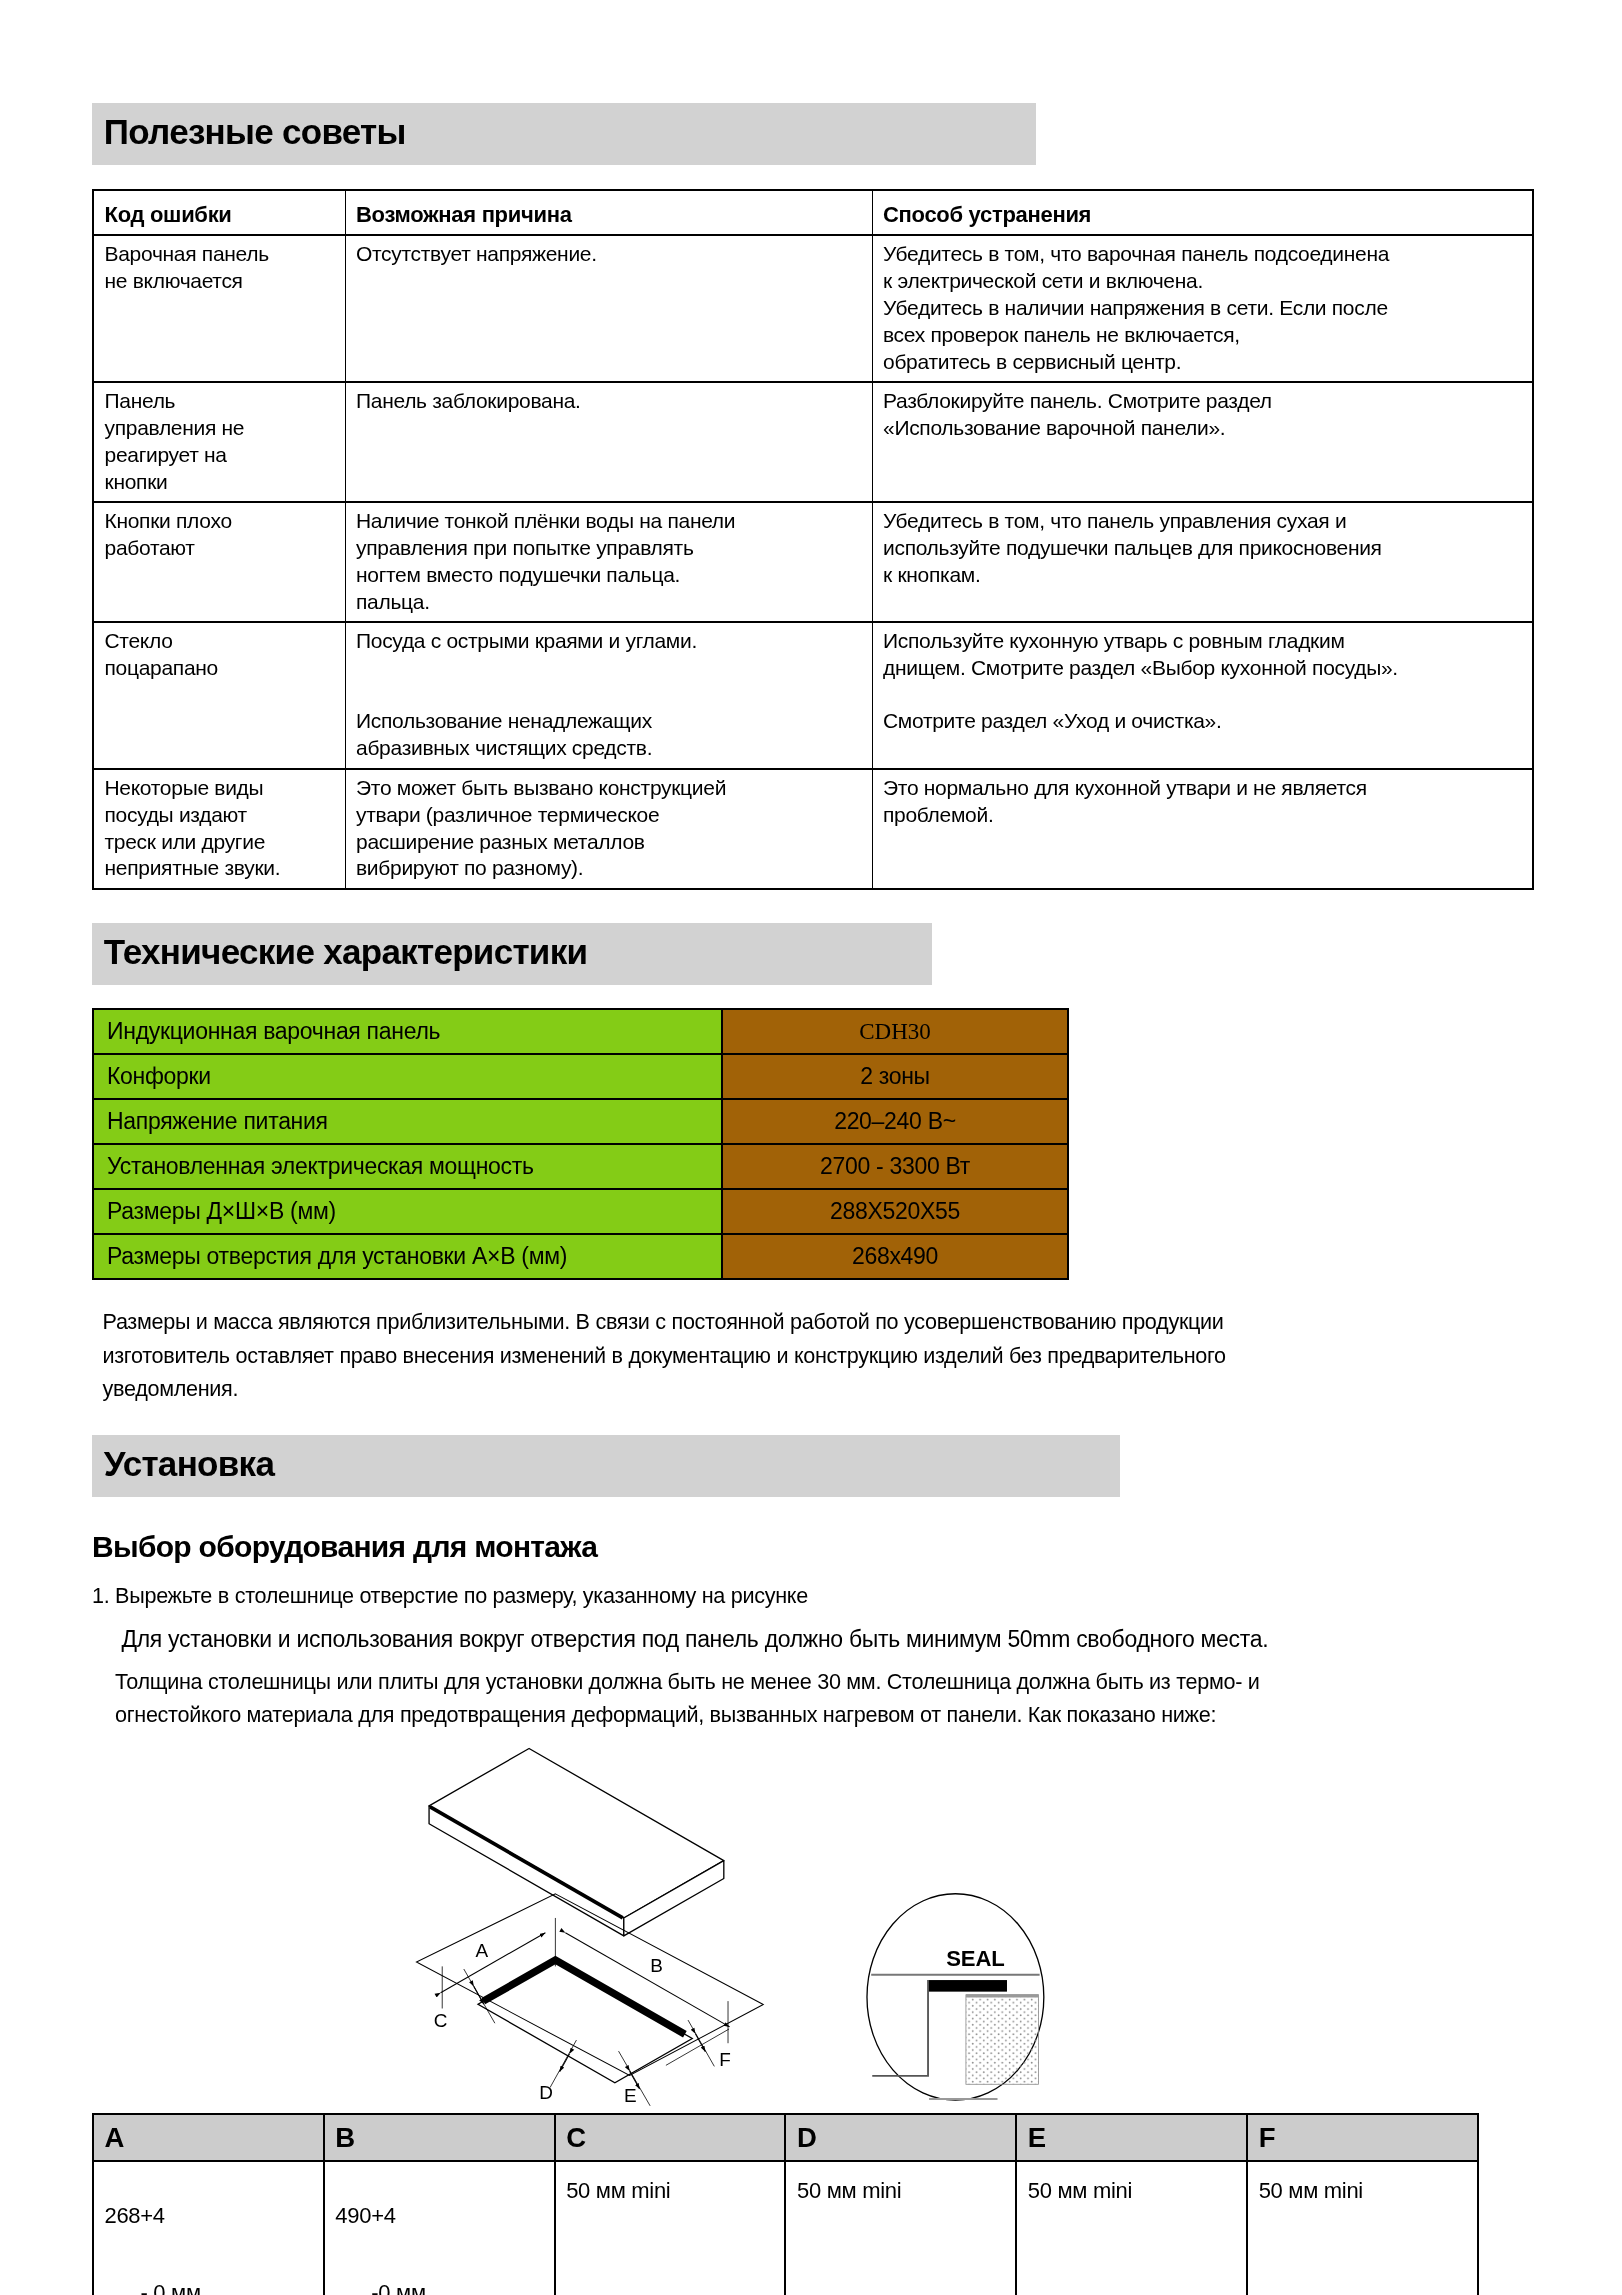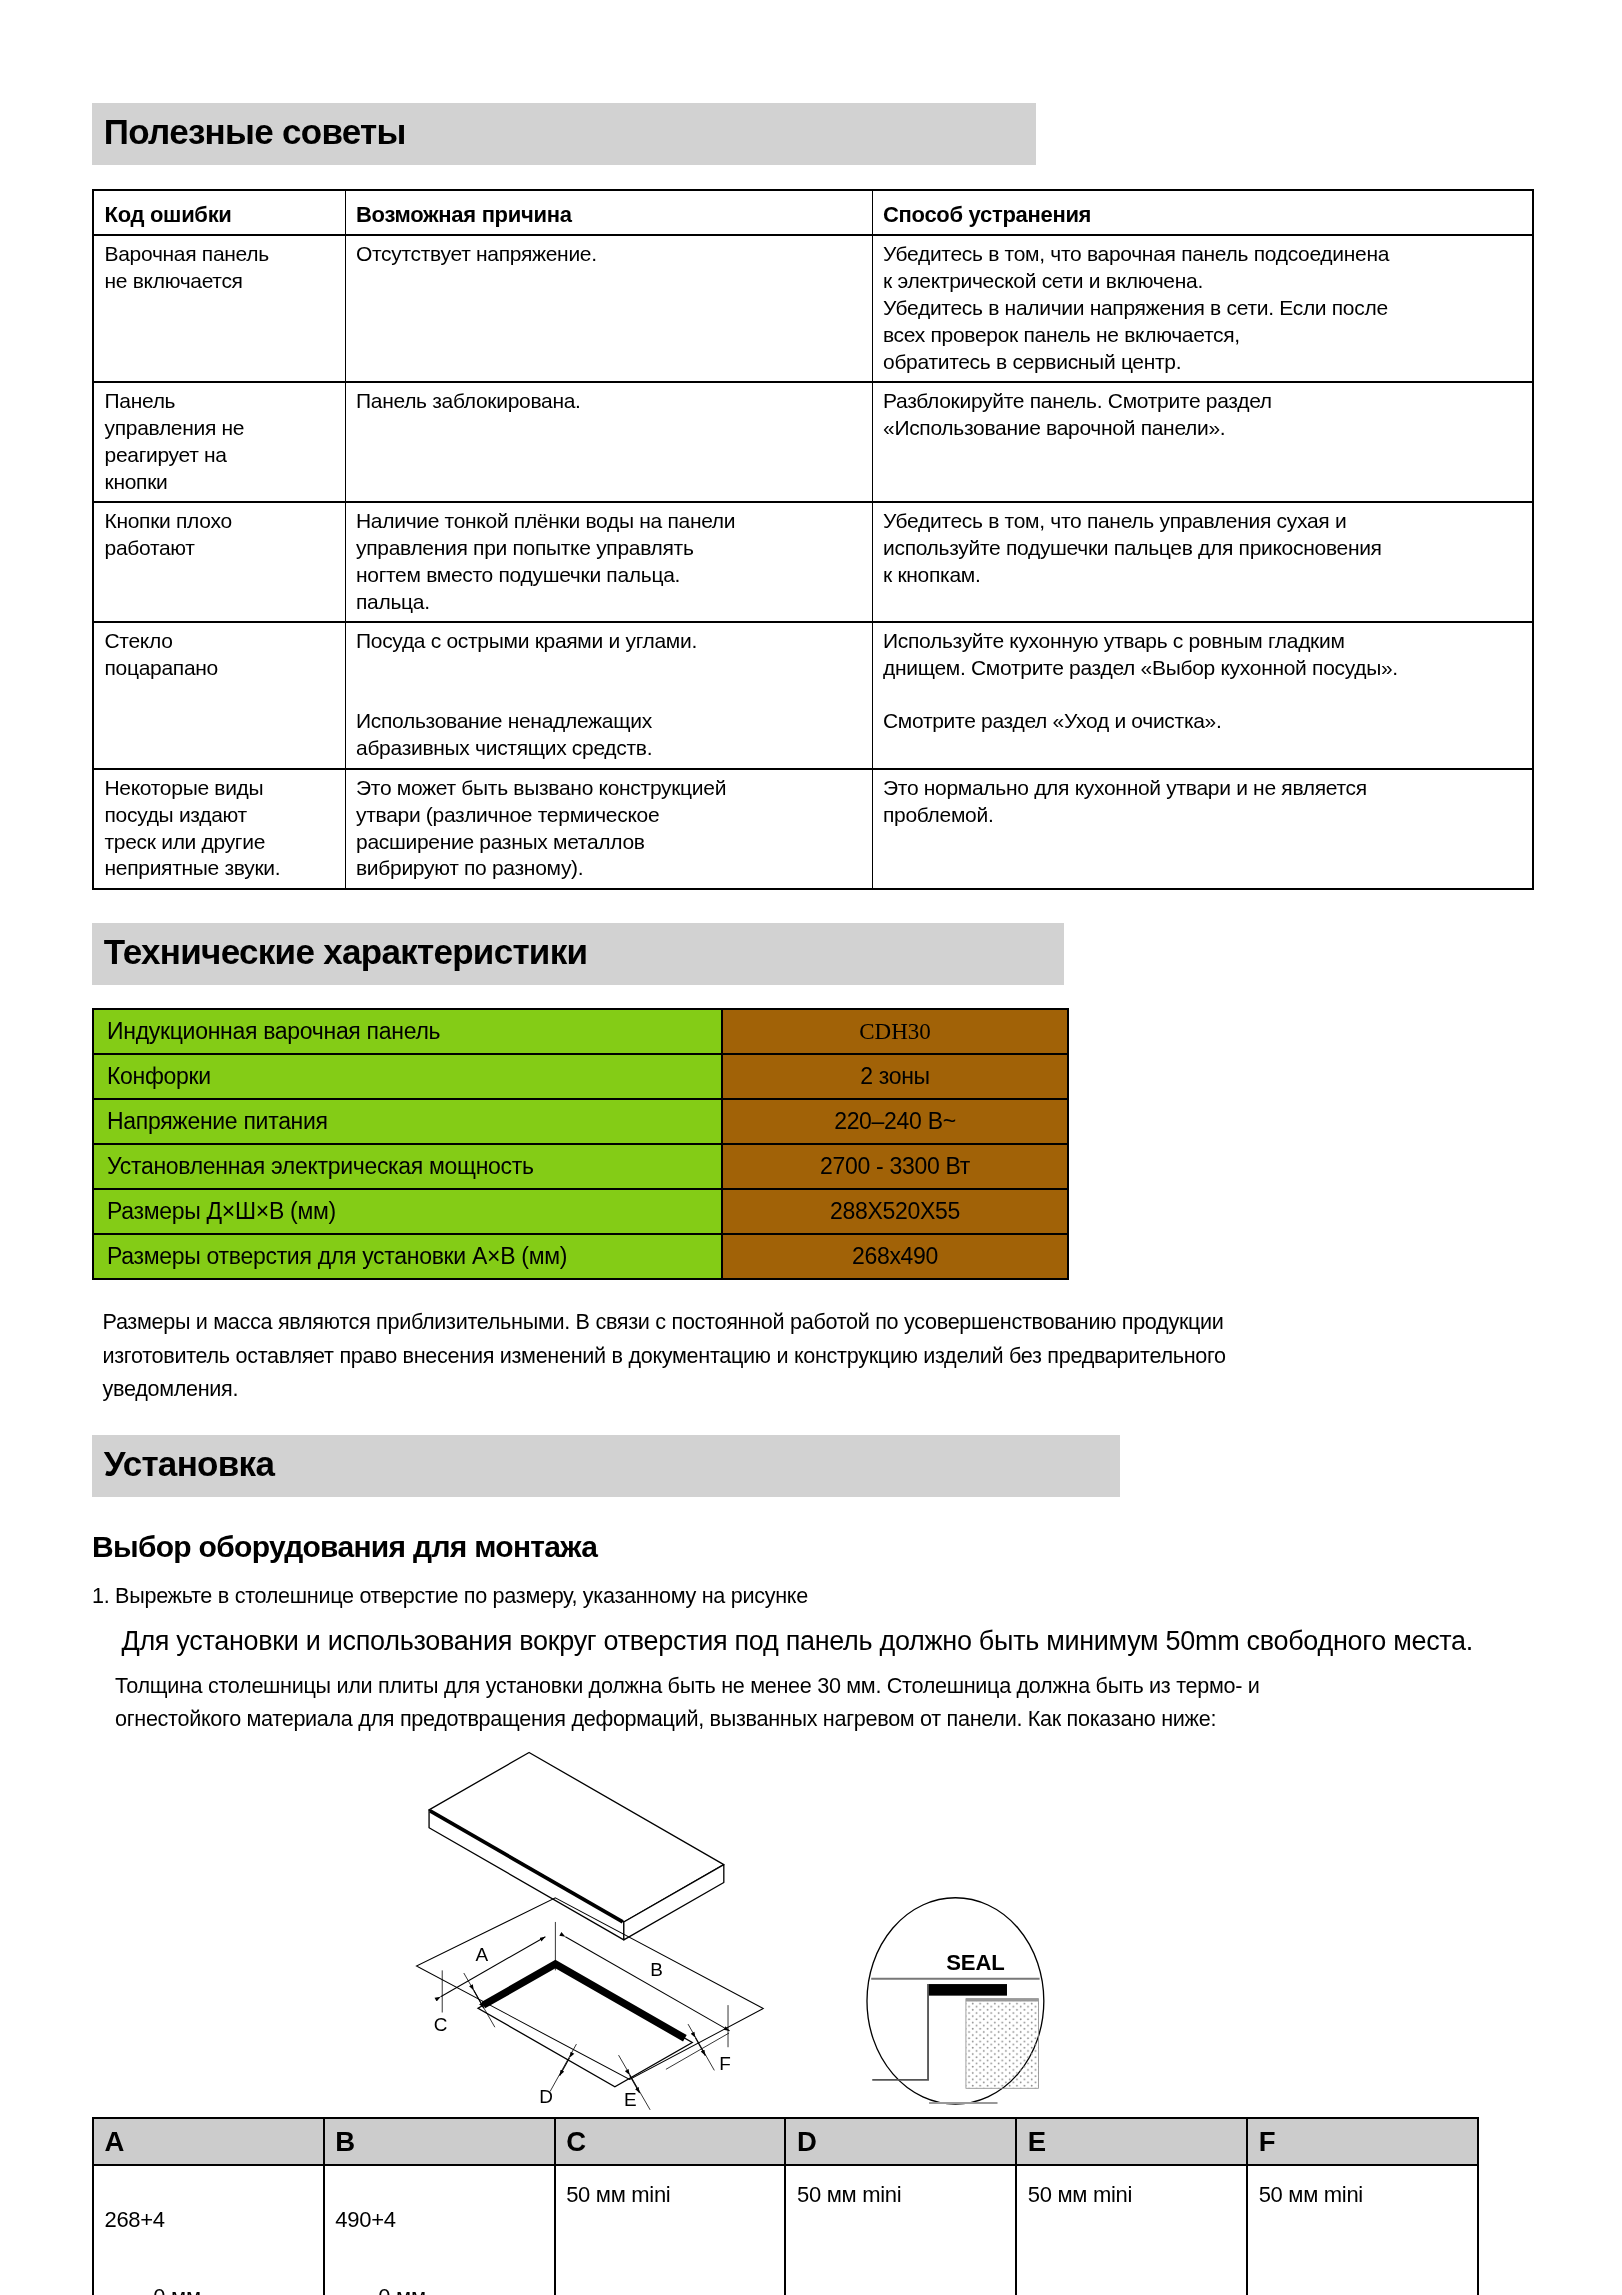--- a/index.html
+++ b/index.html
@@ -10,21 +10,21 @@
     font-family:"Liberation Sans","DejaVu Sans",sans-serif;
     letter-spacing:-0.3px;
   }
   .content { padding-left:92px; padding-top:103px; width:1531px; }
 
   .section-bar {
     background:#d2d2d2; font-weight:bold; font-size:35px;
     padding:9.2px 6.5px 13px 11.8px; letter-spacing:-0.7px;
   }
   .bar-tips  { width:944px; }
-  .bar-specs { width:972px; margin-top:33px; }
+  .bar-specs { width:840px; margin-top:33px; }
   .bar-install { width:1028px; margin-top:29px; }
 
   .pre { white-space:pre-line; }
 
   
   table { border-collapse:collapse; }
   .t1 { margin-top:23.6px; width:1440px; border:2.6px solid #000; table-layout:fixed; }
   .t1 th, .t1 td {
     border:1.3px solid #000; border-top-width:2px; border-bottom-width:2px;
     vertical-align:top; text-align:left;
@@ -39,21 +39,21 @@
   .t2 { margin-top:23.6px; width:975px; border:2px solid #000; table-layout:fixed; }
   .t2 td { border:2px solid #000; font-size:23px; padding:0 13px; height:45px; vertical-align:middle; }
   .t2 .lbl { background:#84cc16; width:629px; }
   .t2 .val { width:346px; background:#a16207;text-align:center; }
   .serif { font-family:"Liberation Serif","DejaVu Serif",serif; letter-spacing:0; }
 
   .note { margin-top:25px; padding-left:10.5px; width:1453px; font-size:21.6px; line-height:1.55; }
 
   .subtitle { margin-top:33px; font-size:30px; font-weight:bold; letter-spacing:-0.7px; }
   .step  { margin-top:19.6px; font-size:21.6px; }
-  .para1 { margin-top:17px; margin-left:29.4px; font-size:27px; }
+  .para1 { margin-top:17px; margin-left:29.4px; font-size:23px; }
   .para2 { margin-top:13px; margin-left:23px; font-size:21.6px; line-height:1.5; }
 
   .diagram-wrap { margin-top:7.9px; margin-left:216px; width:779px; }
   svg text { font-family:"Liberation Sans","DejaVu Sans",sans-serif; }
   .dim-letter { font-size:36px; }
   .seal-text { font-size:42px; font-weight:bold; }
 
   
   .t3 { margin-top:3.9px; width:1387px; border:2.6px solid #000; table-layout:fixed; }
   .t3 th { background:#cccccc; border:2px solid #000; font-size:27.5px; text-align:left; padding:6.5px 10.5px; height:38px; }

